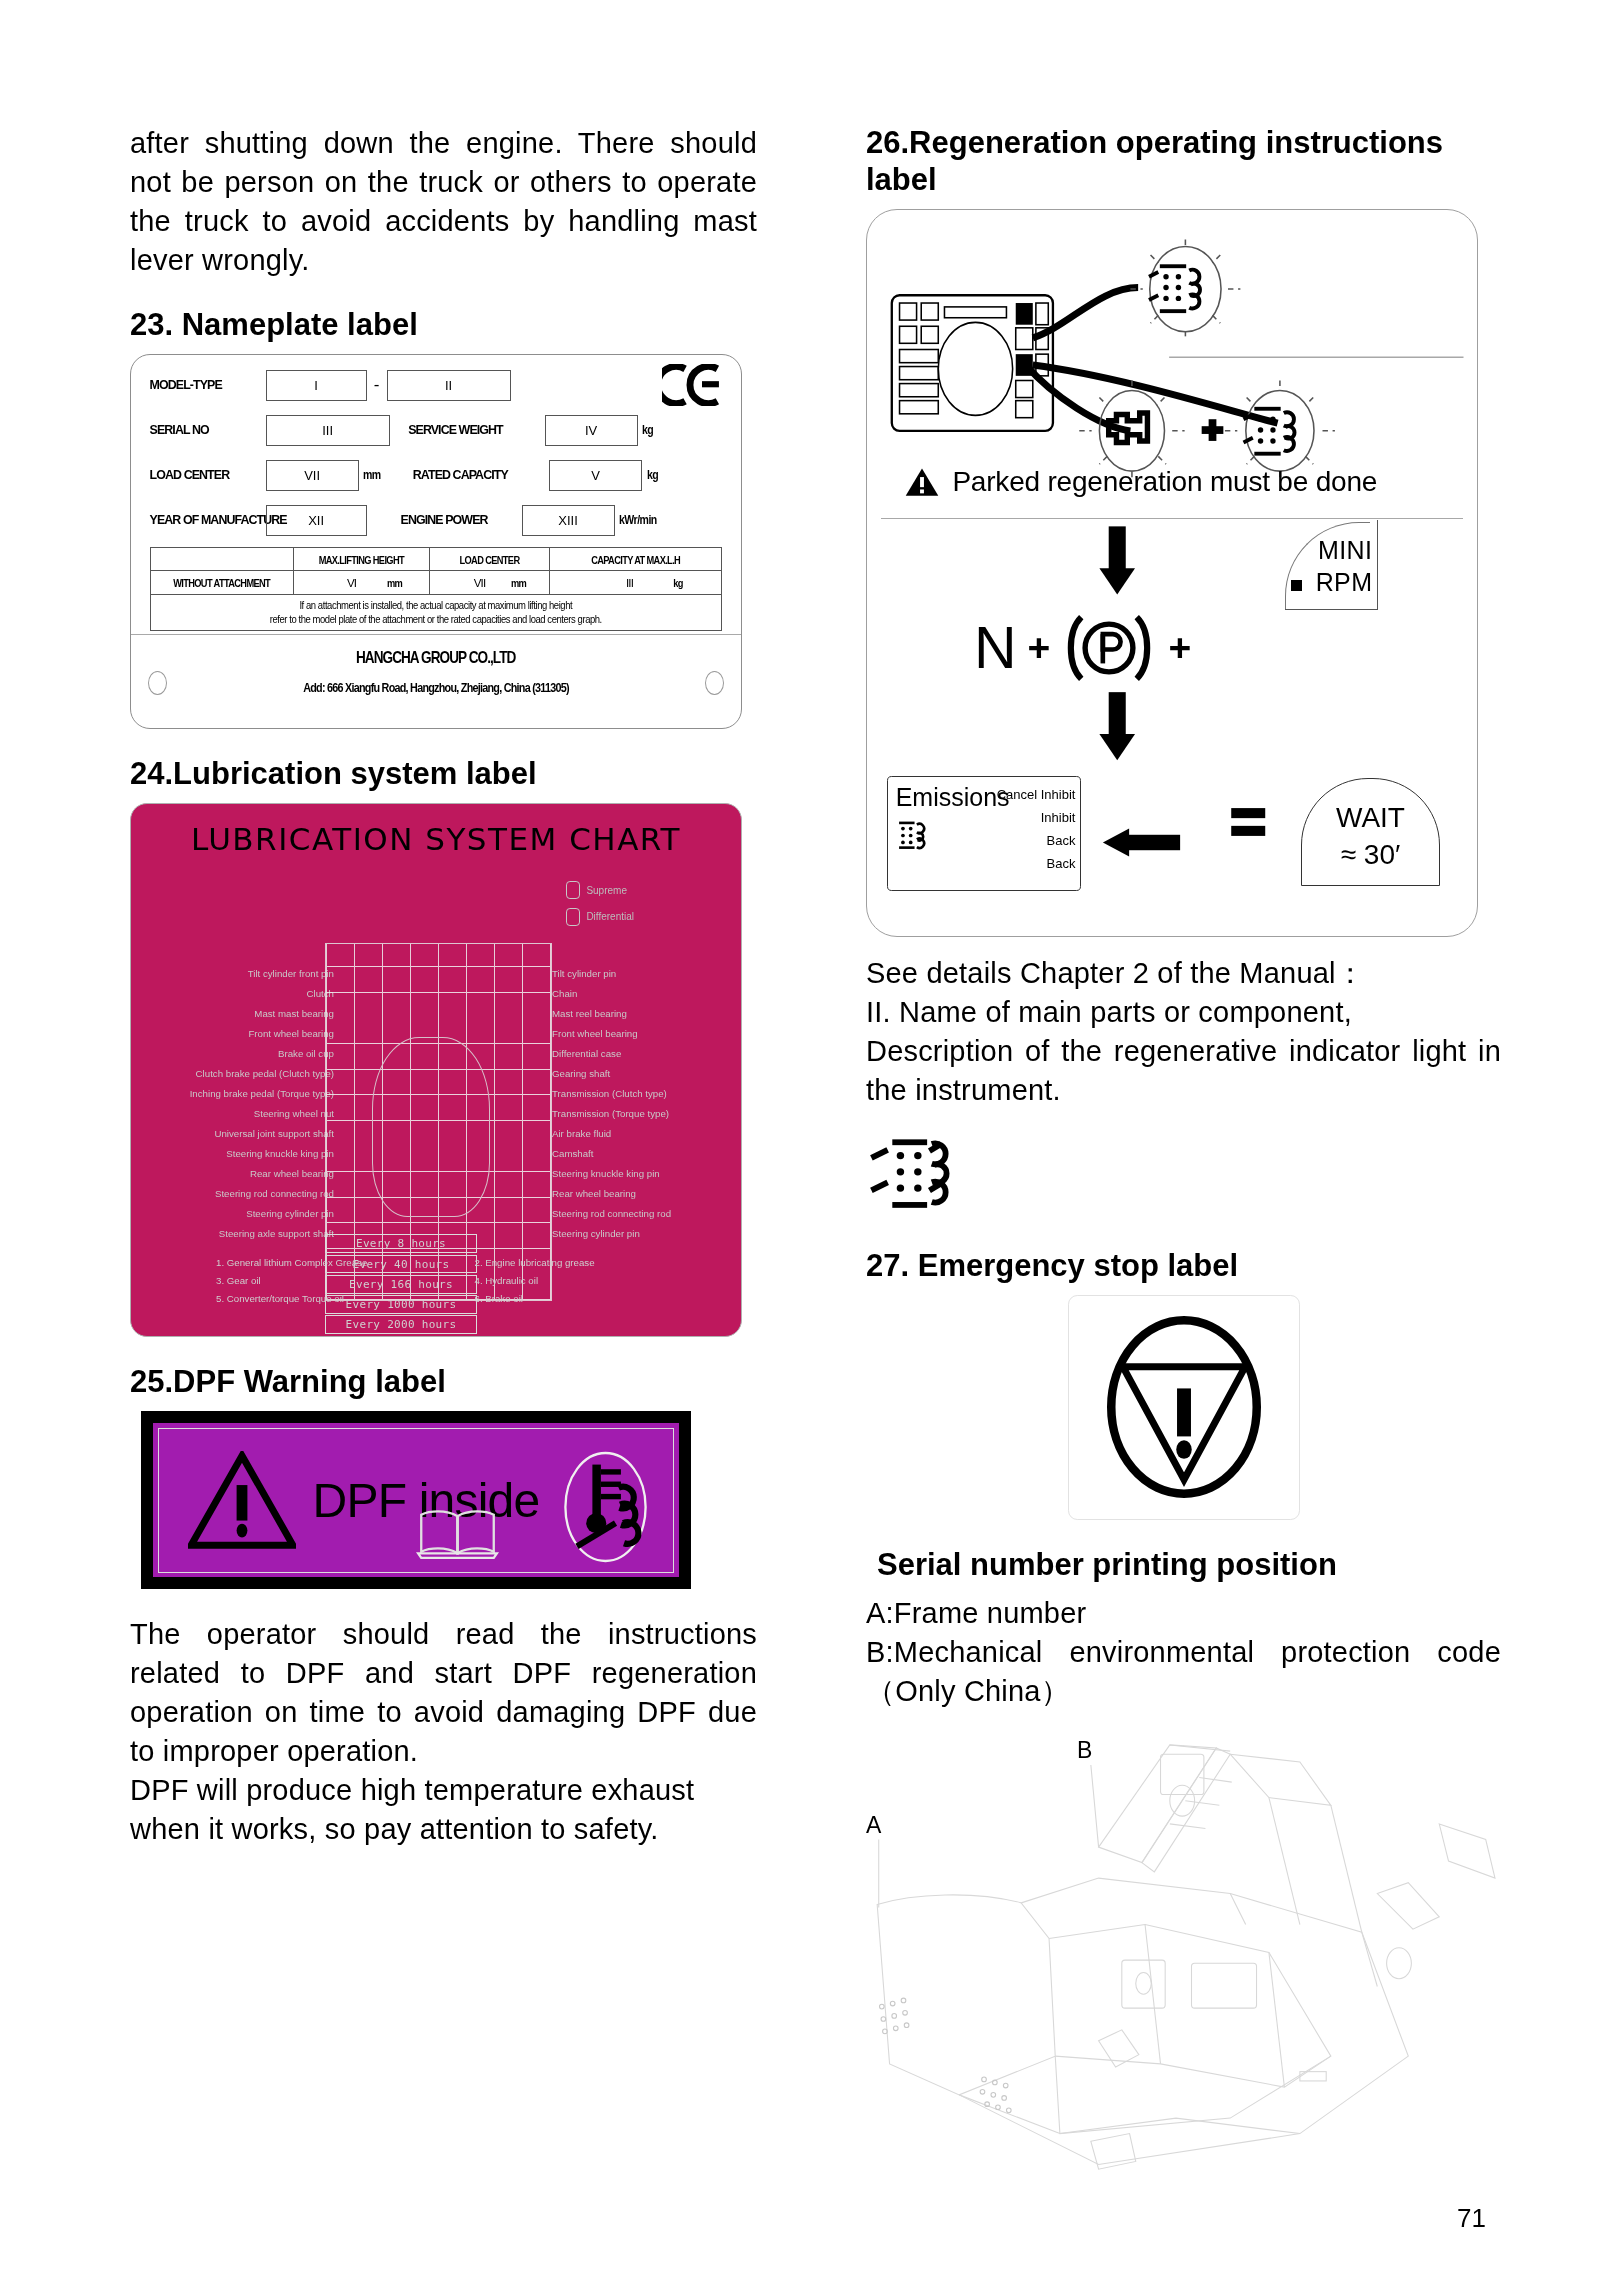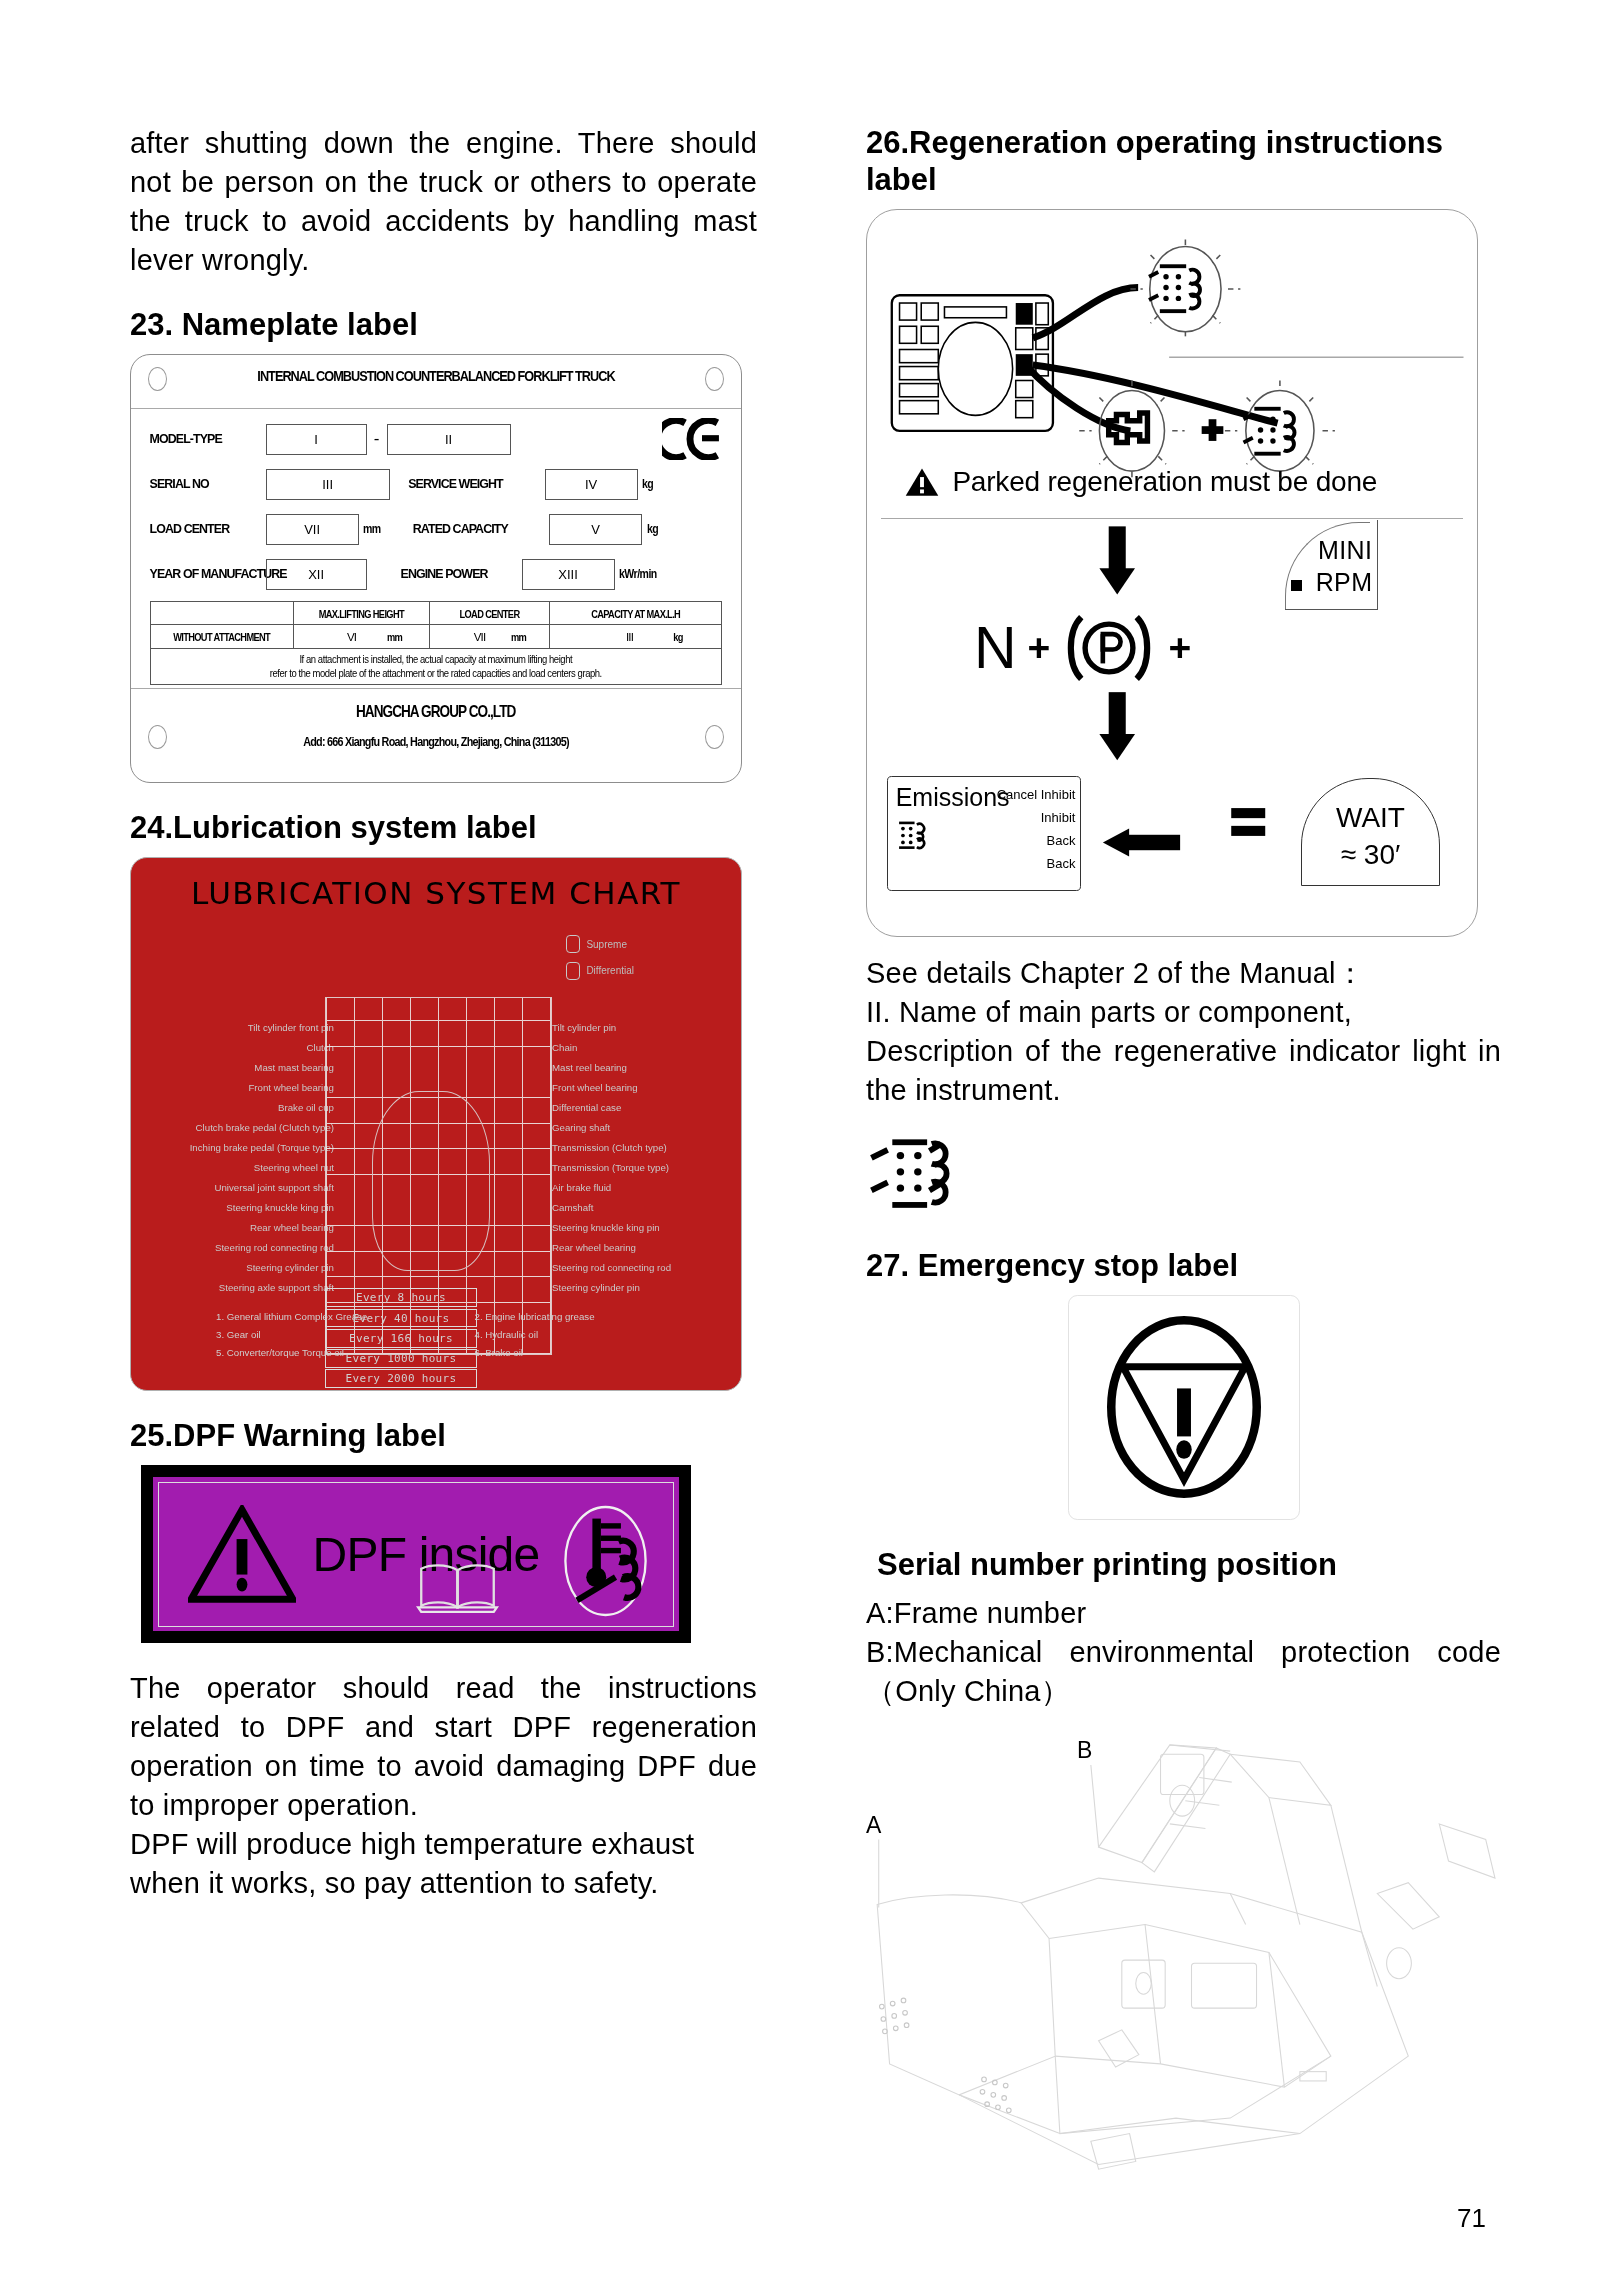--- a/index.html
+++ b/index.html
@@ -67,21 +67,21 @@
     border-top:0.8px solid #a9a9a9;position:relative;height:94px;text-align:center;
     padding-top:12.4px;box-sizing:border-box;
   }
   .np-co{font-size:17px;font-weight:bold;letter-spacing:-1.2px;transform:scaleX(.8);display:inline-block;}
   .np-addr{font-size:13px;font-weight:bold;letter-spacing:-0.9px;margin-top:12.4px;
            transform:scaleX(.83);display:inline-block;}
 
   
   .lube{
     width:612px;height:534px;border:1.5px solid #b0b0b0;border-radius:17px;
-    position:relative;box-sizing:border-box;background:#b91c1c;overflow:hidden;
+    position:relative;box-sizing:border-box;background:#be185d;overflow:hidden;
   }
   .lube-title{
     text-align:center;font-size:31px;letter-spacing:1.5px;margin-top:17px;
     font-family:"DejaVu Sans",sans-serif;font-weight:500;
   }
   .lube-legend-top{position:absolute;right:107px;top:77px;font-size:10px;color:#bdbdbd;}
   .lube-legend-top div{display:flex;align-items:center;gap:6.2px;margin-bottom:9.3px;}
   .lube-legend-top i{
     display:inline-block;width:12.4px;height:15.5px;border:0.8px solid #c8c8c8;border-radius:3.9px;
   }
@@ -181,25 +181,20 @@
 
 <div class="page">
 
   <div class="col-left">
 
     <p class="body just">after shutting down the engine. There should not be person on the truck or others to operate the truck to avoid accidents by handling mast lever wrongly.</p>
 
     <h3 class="sec">23. Nameplate label</h3>
 
     <div class="nameplate">
-      <div class="np-title-row">
-        <div class="np-hole" style="left:17px;top:12.4px;"></div>
-        <div class="np-hole" style="right:17px;top:12.4px;"></div>
-        <div class="np-title">INTERNAL COMBUSTION COUNTERBALANCED FORKLIFT TRUCK</div>
-      </div>
 
       <div class="np-body">
 
         <div class="np-row">
           <div style="width:116px"><span class="np-lbl">MODEL-TYPE</span></div>
           <div class="np-box" style="width:101px">I</div>
           <div style="width:20px;text-align:center;font-size:17px">-</div>
           <div class="np-box" style="width:124px">II</div>
           <div style="flex:1"></div>
           <div class="ce">

